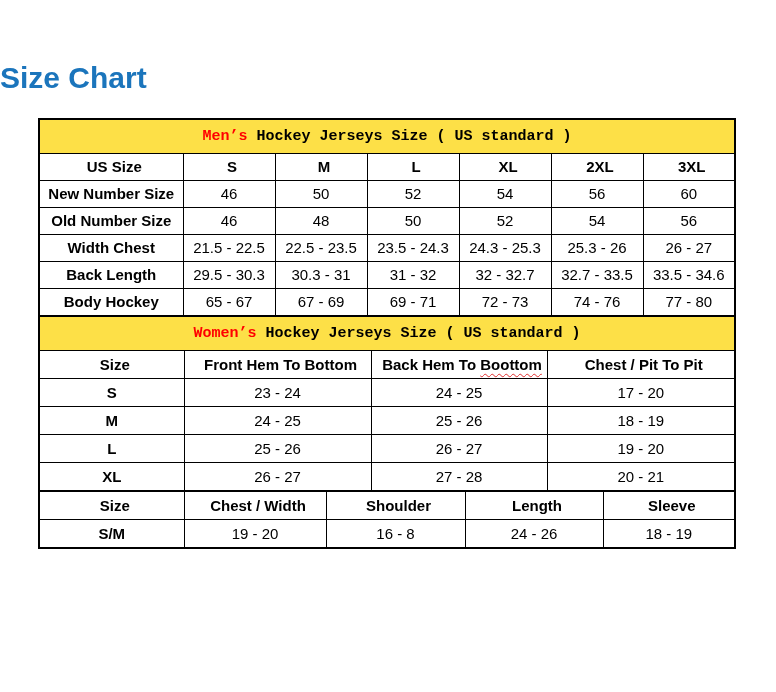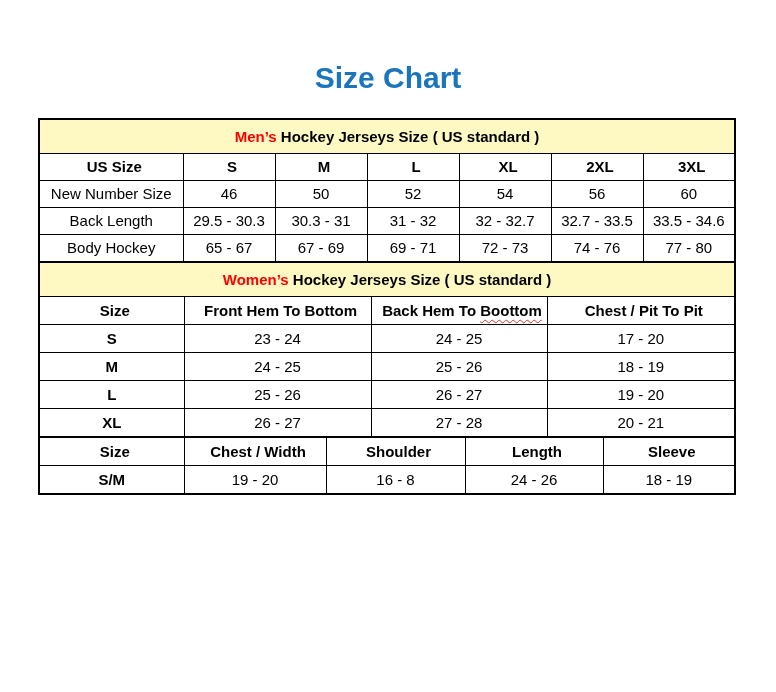--- a/index.html
+++ b/index.html
@@ -9,21 +9,21 @@
   }
   body {
     width: 776px;
     height: 692px;
     font-family: "Liberation Sans", sans-serif;
     color: #000000;
     overflow: hidden;
   }
   .page-title {
     margin: 60px 0 22px 0;
-    text-align: center;
+    text-align: left;
     font-size: 30px;
     line-height: 36px;
     font-weight: 700;
     color: #1B75BC;
     letter-spacing: 0px;
   }
   .chart-wrap {
     width: 696px;
     margin-left: 38px;
   }
@@ -40,33 +40,34 @@
     border: 1.5px solid #000000;
     text-align: center;
     vertical-align: middle;
     padding: 0 2px;
     font-size: 15px;
     line-height: 1.15;
     overflow: hidden;
     white-space: nowrap;
   }
   .band-cell {
-    background: #fef9c3;
+    background: #fde047;
     font-weight: 700;
     font-size: 17px;
     height: 34px;
+    font-family: Liberation Mono, monospace;
   }
   .accent-red { color: #FF0000; }
   .cols-row th { font-weight: 700; padding-left: 8px; }
   .men-table th, .men-table td { height: 26px; }
   .women-table th, .women-table td { height: 27px; text-align: center; }
   .youth-table th, .youth-table td { height: 27px; }
   .men-table .band-cell, .women-table .band-cell, .youth-table .band-cell { height: 33px; }
   td.size-label { font-weight: 700; }
-  td.row-label { font-weight: 400; }
+  td.row-label { font-weight: 700; }
   .misspelled {
     text-decoration-line: underline;
     text-decoration-style: wavy;
     text-decoration-color: #E03030;
     text-decoration-thickness: 1px;
     text-underline-offset: 3px;
     text-decoration-skip-ink: none;
     margin-top: 32px;
   }
 </style>
@@ -105,20 +106,38 @@
       </thead>
       <tbody>
         <tr>
           <td class="row-label">New Number Size</td>
           <td>46</td>
           <td>50</td>
           <td>52</td>
           <td>54</td>
           <td>56</td>
           <td>60</td>
+        </tr>
+        <tr>
+          <td class="row-label">Old Number Size</td>
+          <td>46</td>
+          <td>48</td>
+          <td>50</td>
+          <td>52</td>
+          <td>54</td>
+          <td>56</td>
+        </tr>
+        <tr>
+          <td class="row-label">Width Chest</td>
+          <td>21.5 - 22.5</td>
+          <td>22.5 - 23.5</td>
+          <td>23.5 - 24.3</td>
+          <td>24.3 - 25.3</td>
+          <td>25.3 - 26</td>
+          <td>26 - 27</td>
         </tr>
         <tr>
           <td class="row-label">Back Length</td>
           <td>29.5 - 30.3</td>
           <td>30.3 - 31</td>
           <td>31 - 32</td>
           <td>32 - 32.7</td>
           <td>32.7 - 33.5</td>
           <td>33.5 - 34.6</td>
         </tr>

